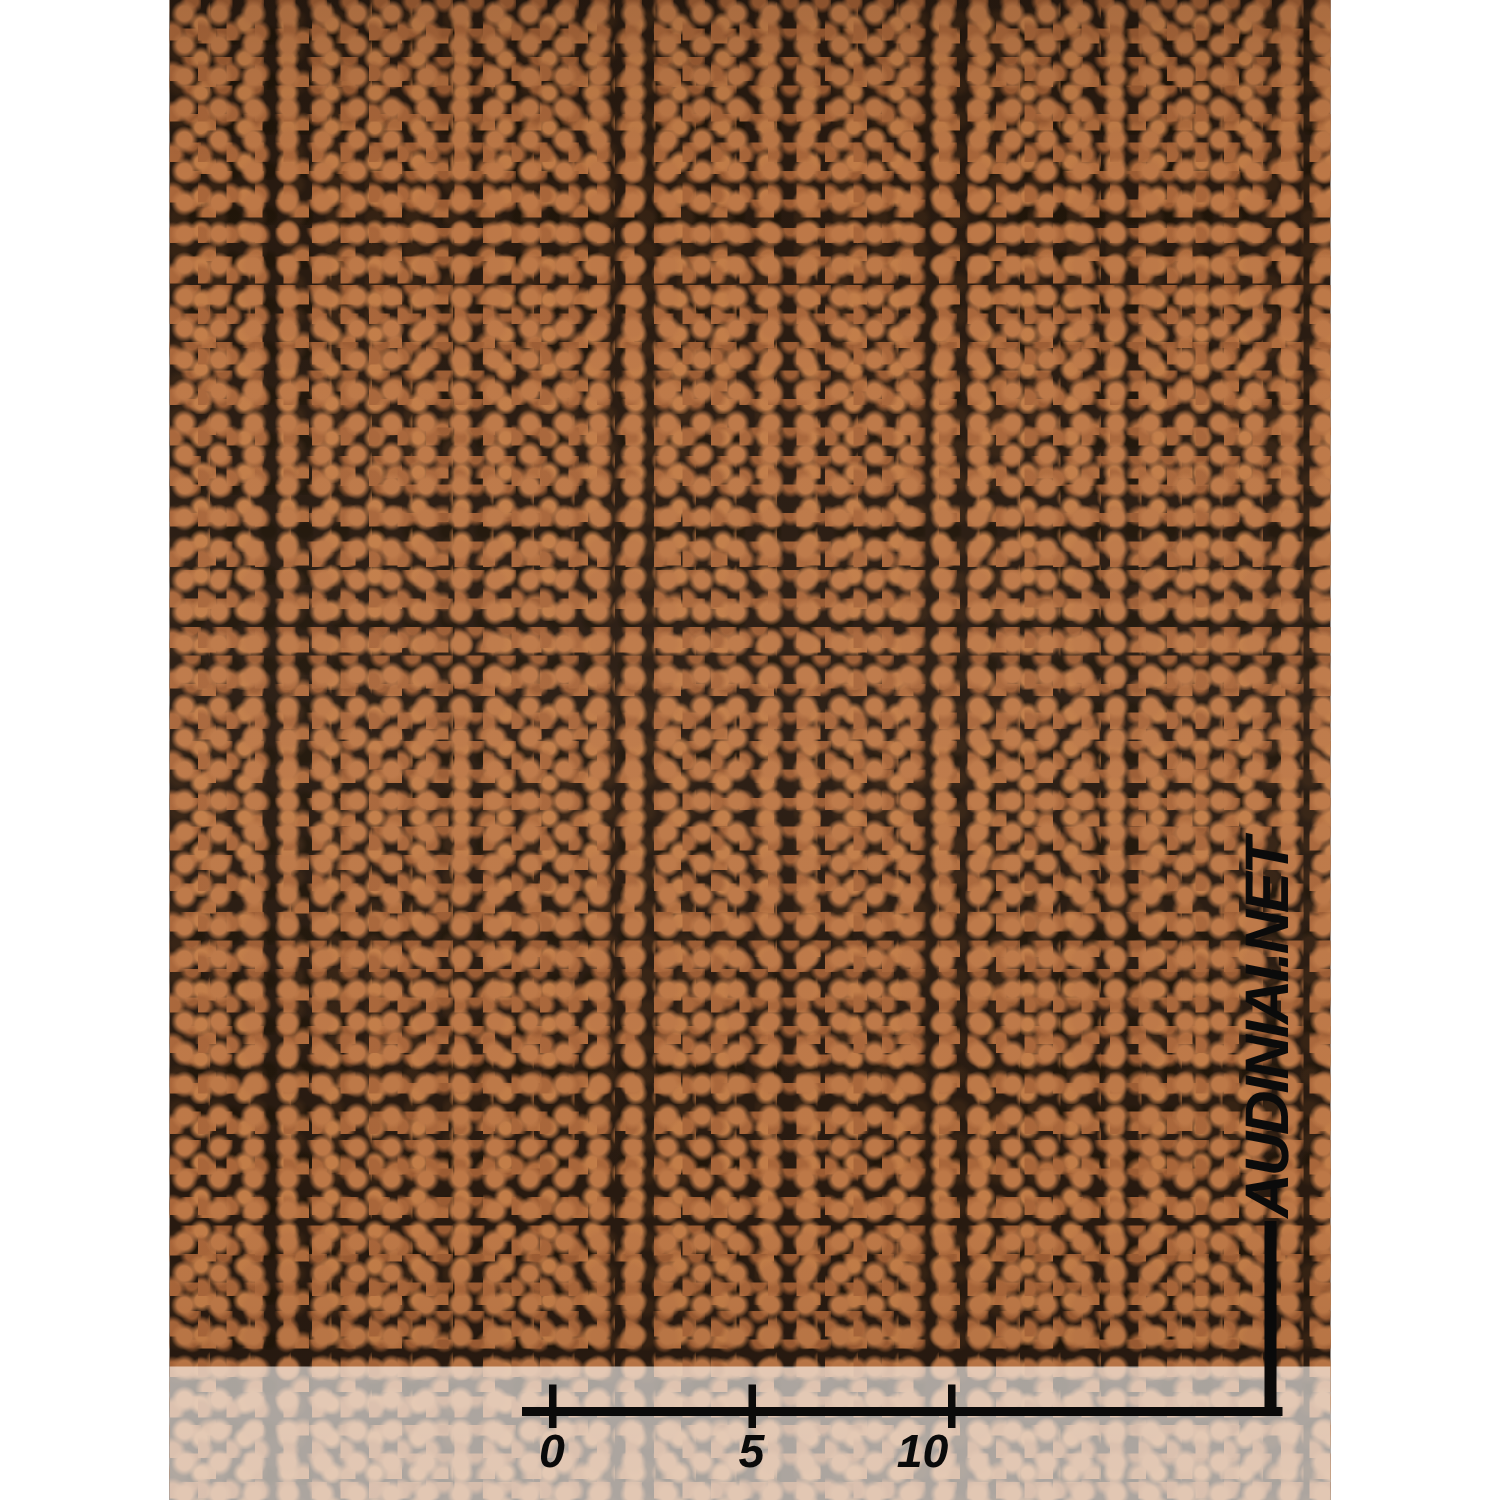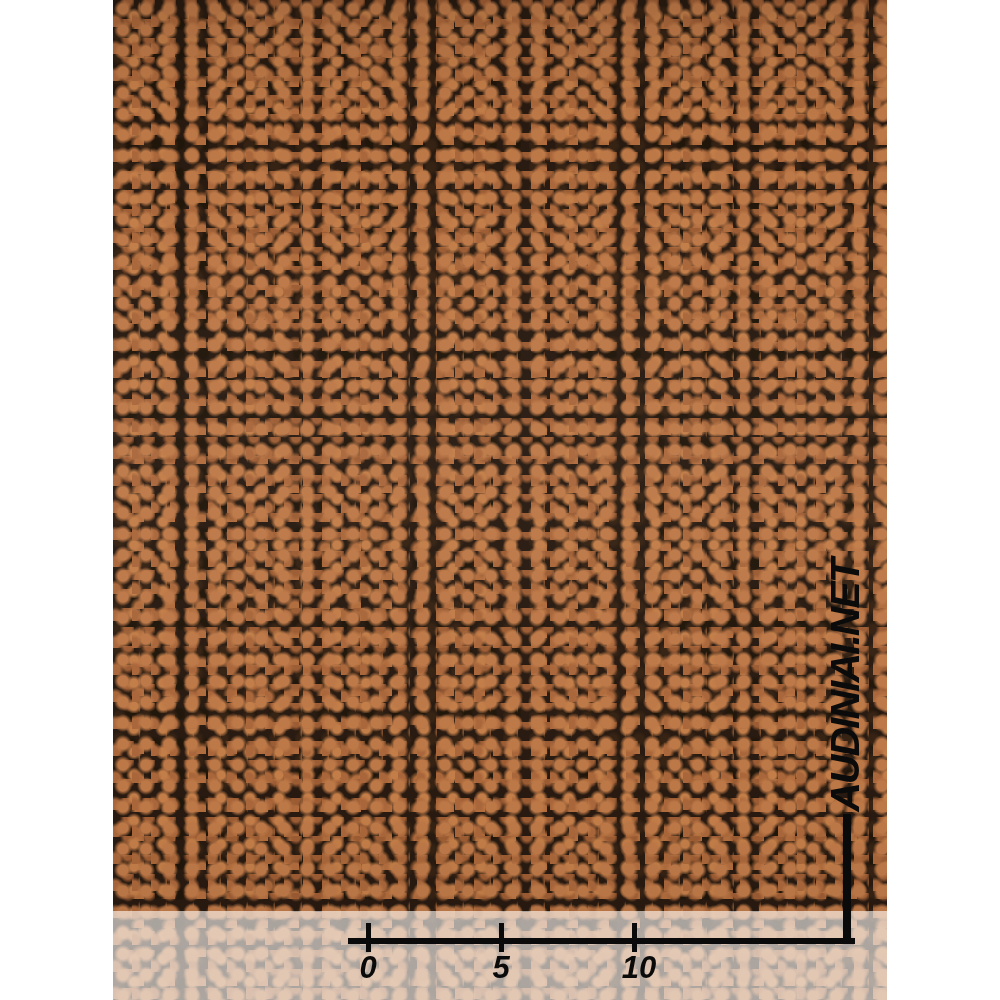--- a/index.html
+++ b/index.html
@@ -86,21 +86,21 @@
     width: 60px;
     text-align: center;
     color: #0a0a0a;
     font-size: 31px;
     font-weight: bold;
     font-style: italic;
     line-height: 1.0;
   }
   .label-0  { left: 225px; }
   .label-5  { left: 358px; }
-  .label-10 { left: 496px; }
+  .label-10 { left: 472px; }
   
   .watermark {
     position: absolute;
     left: 732px;              
     top: 686px;               
     transform: translate(-50%, -50%) rotate(-90deg);
     white-space: nowrap;
     color: #0b0b0b;
     font-size: 41px;
     font-weight: bold;

